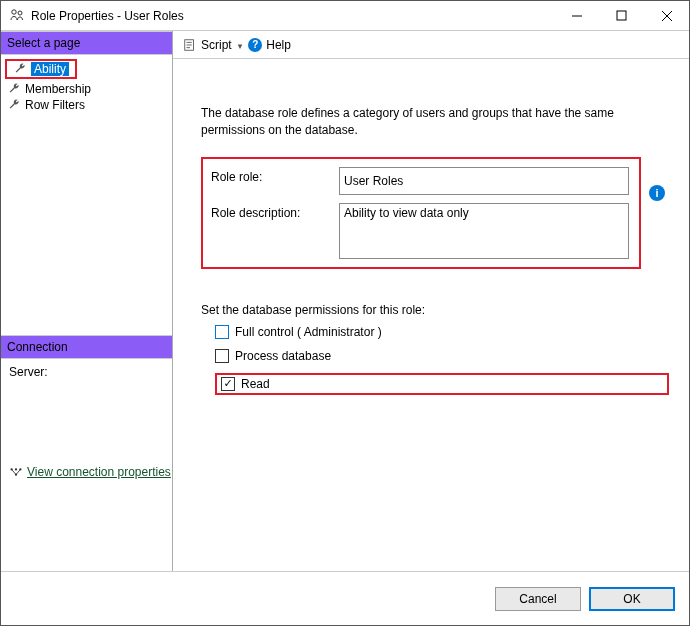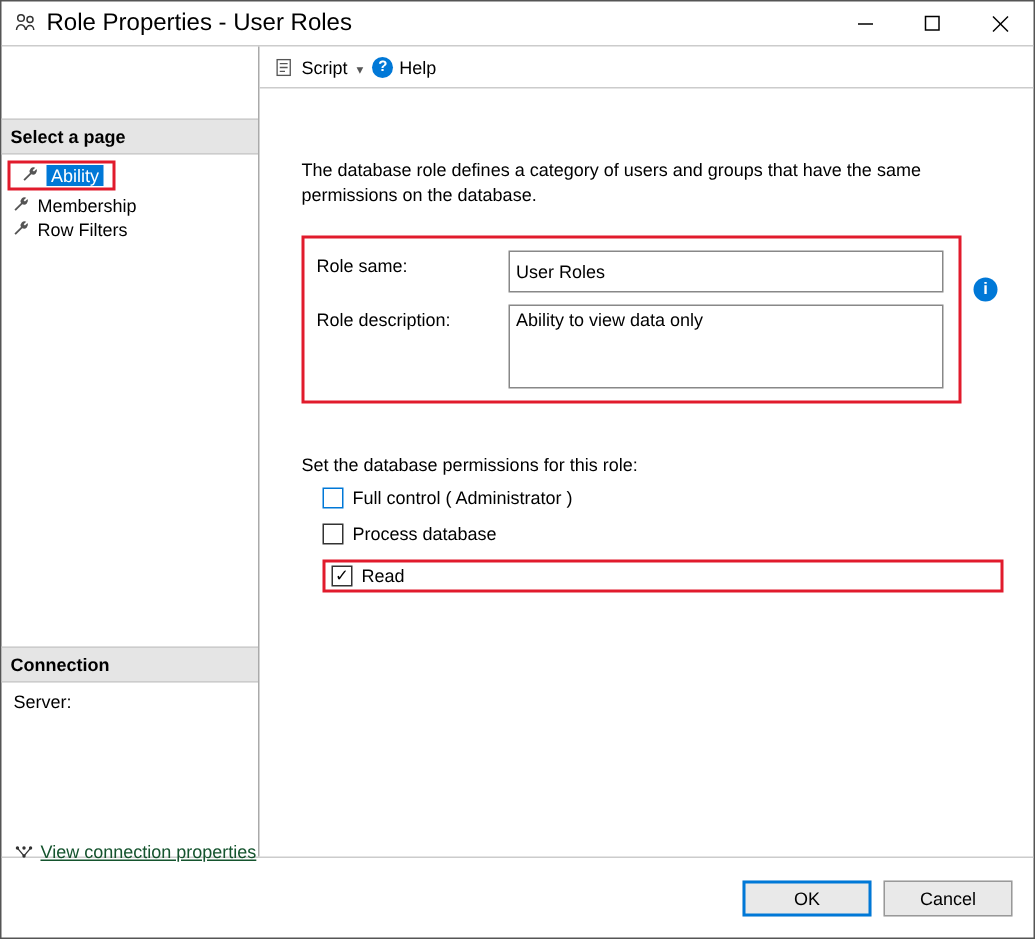--- a/index.html
+++ b/index.html
@@ -8,36 +8,35 @@
     width: 690px; height: 626px;
     font-family: "Segoe UI", Tahoma, sans-serif;
     font-size: 12px; color: #000; background: #fff;
     border: 1px solid #555; position: relative;
   }
   .titlebar {
     height: 30px; display: flex; align-items: center;
     padding: 0 0 0 8px; border-bottom: 1px solid #ccc;
   }
   .titlebar .title-icon { width: 16px; height: 16px; margin-right: 6px; }
-  .titlebar .title-text { flex: 1; font-size: 16px; }
+  .titlebar .title-text { flex: 1; font-size: 12px; }
   .win-btns { display: flex; height: 100%; }
   .win-btn {
     width: 45px; display: flex; align-items: center; justify-content: center;
     font-family: inherit; font-size: 14px;
   }
   .content { display: flex; height: 540px; }
   .sidebar {
     width: 172px; border-right: 1px solid #aaa;
     display: flex; flex-direction: column;
   }
   .section-header {
-    background: #e5e5e5; font-weight: bold;
+    background: #8b5cf6; font-weight: normal;
     padding: 4px 6px; border-bottom: 1px solid #ccc;
     border-top: 1px solid #ccc;
-    margin-top: 48px;
   }
   .nav-list { flex: 0 0 auto; height: 280px; padding: 2px 0; }
   .nav-item {
     display: flex; align-items: center; gap: 4px;
     padding: 1px 6px; cursor: default;
   }
   .nav-item .wrench { width: 14px; height: 14px; }
   .nav-item .label { }
   .nav-item.selected .label {
     background: #0078d7; color: #fff; padding: 0 3px;
@@ -215,21 +214,21 @@
         <span class="help-icon">?</span>
         <span>Help</span>
       </span>
     </div>
 
     <div class="form-area">
       <div class="intro">The database role defines a category of users and groups that have the same permissions on the database.</div>
 
       <div class="field-block red-box" style="width:440px;">
         <div class="field-row">
-          <div class="field-label">Role same:</div>
+          <div class="field-label">Role role:</div>
           <input class="text-input" value="User Roles" style="">
         </div>
         <div class="field-row">
           <div class="field-label">Role description:</div>
           <textarea class="textarea" style="">Ability to view data only</textarea>
         </div>
       </div>
       <span class="info-badge" style="position:relative; top:-84px; left:444px;">i</span>
 
       <div class="perm-block">
@@ -247,15 +246,15 @@
             <span class="chk">✓</span>
             <span>Read</span>
           </div>
         </div>
       </div>
     </div>
   </div>
 </div>
 
 <div class="footer">
+  <button class="btn">Cancel</button>
   <button class="btn primary">OK</button>
-  <button class="btn">Cancel</button>
 </div>
 
 </body></html>

